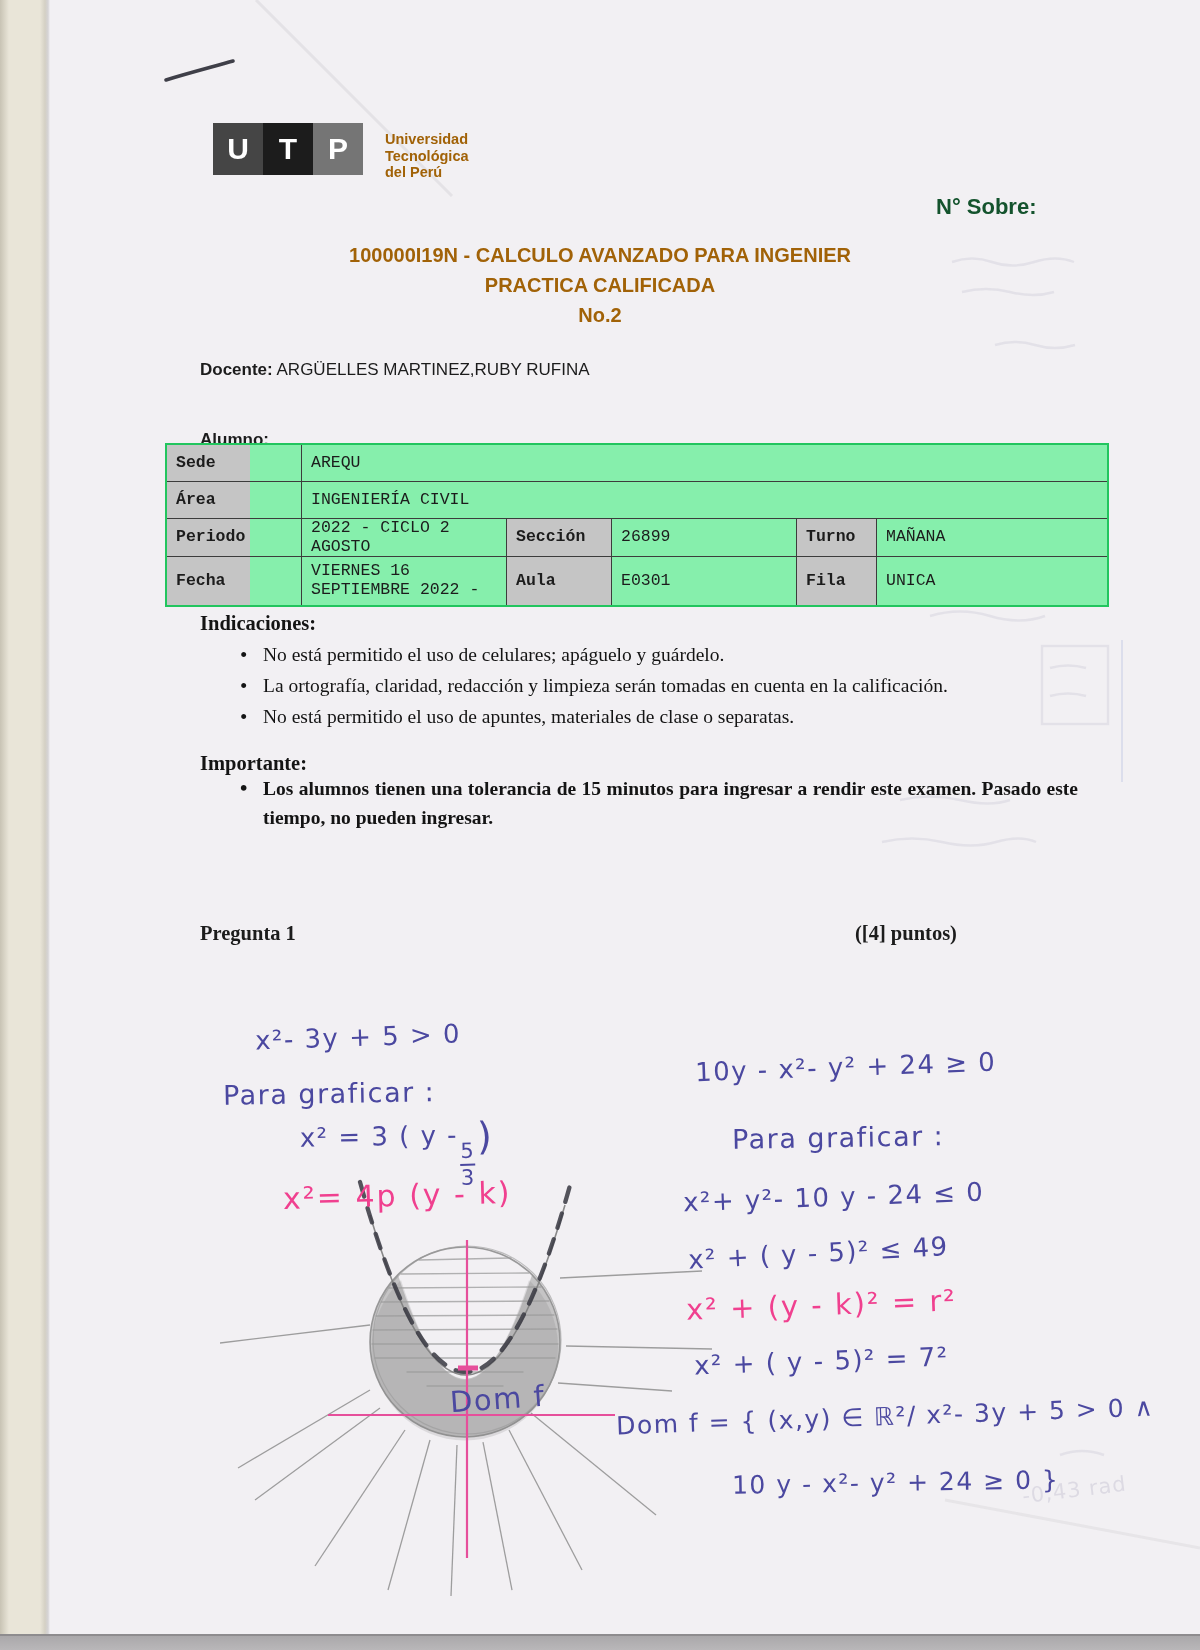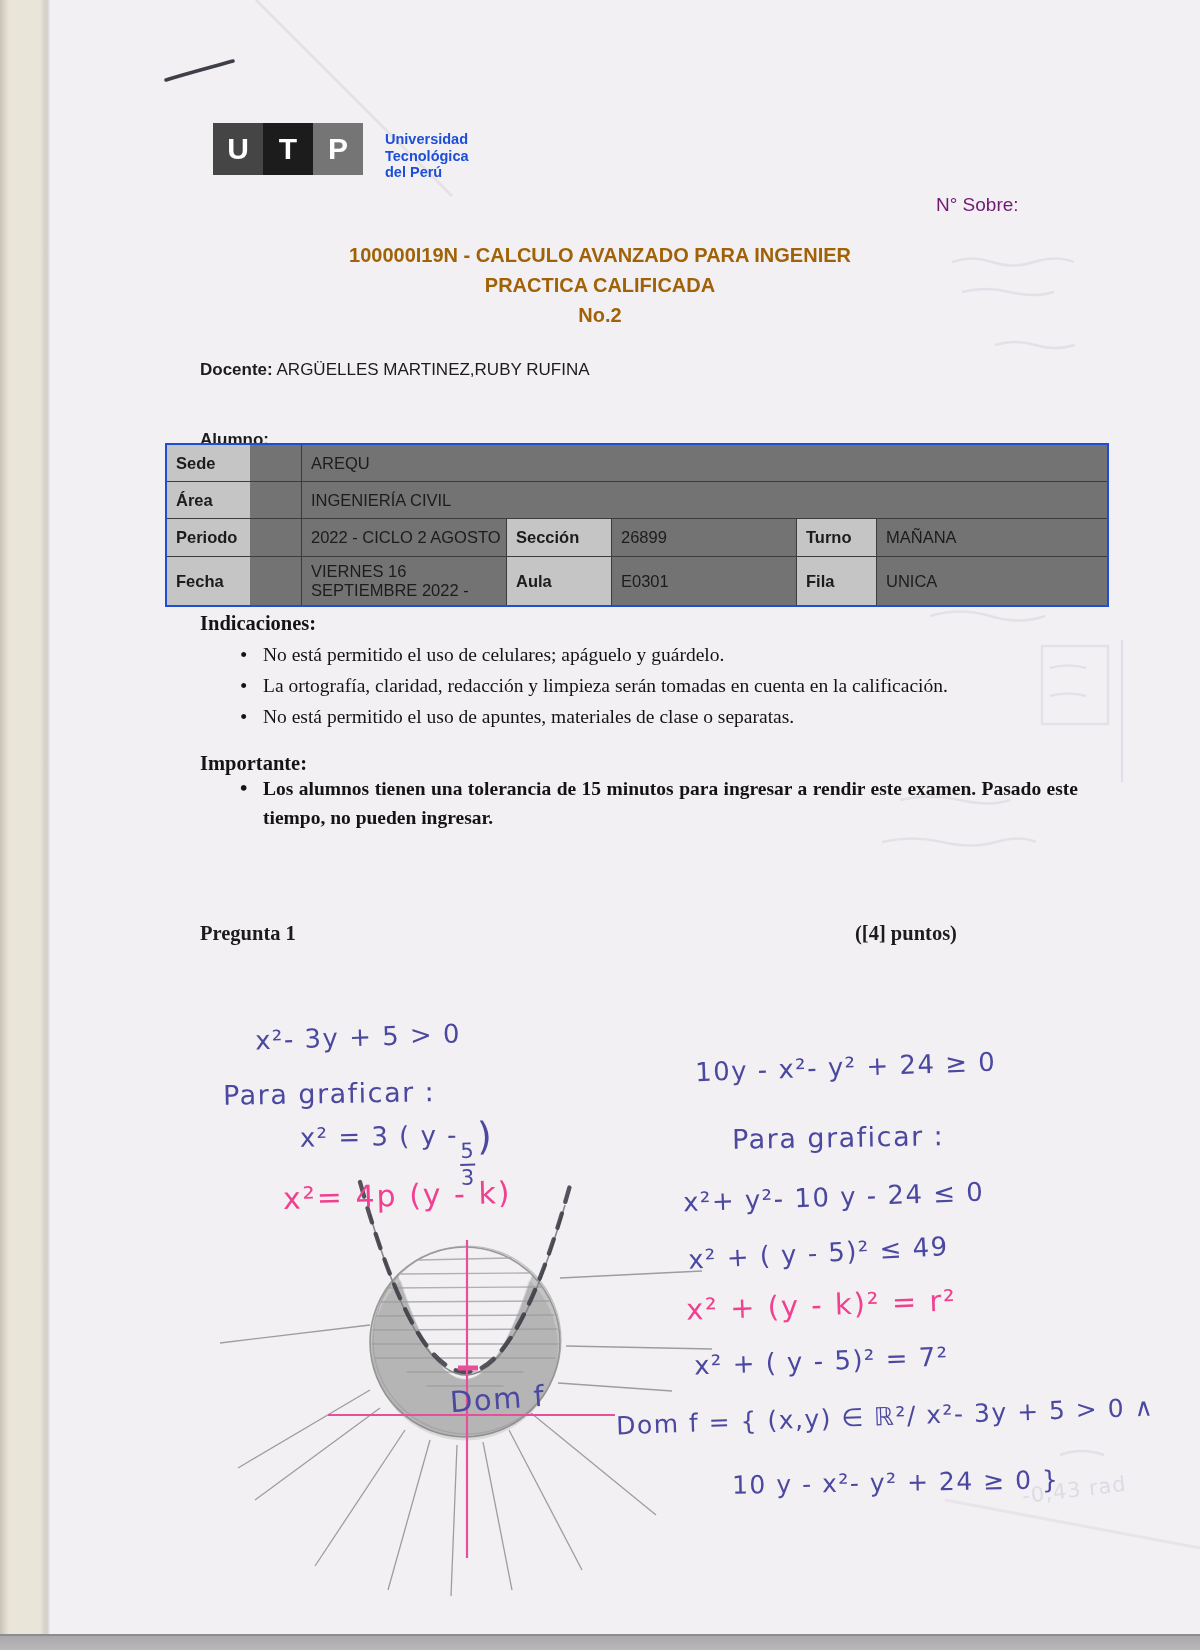--- a/index.html
+++ b/index.html
@@ -9,35 +9,35 @@
   .serif{font-family:"Liberation Serif",serif;}
   
   .scan-left{left:0;top:0;width:50px;height:1650px;
      background:linear-gradient(90deg,#c8c3b4 0px,#e9e5d8 9px,#e9e5d8 40px,#d4d0c4 45px,rgba(80,80,80,.18) 48px,rgba(0,0,0,0) 50px);}
   .scan-bottom{left:0;top:1634px;width:1200px;height:16px;
      background:linear-gradient(180deg,#8e8c8e 0 2px,#aaa8aa 2px,#b9b7b9 100%);}
   .fold-svg{left:0;top:0;pointer-events:none;}
   
   .logo-box{width:50px;height:52px;display:inline-block;text-align:center;line-height:52px;
             color:#fff;font-weight:bold;font-size:30px;}
-  .logo-name{font-weight:bold;font-size:14.5px;line-height:16.5px;color:#1d4ed8;}
-  
-  .sobre{font-weight:normal;font-size:19px;color:#701a75;}
+  .logo-name{font-weight:bold;font-size:14.5px;line-height:16.5px;color:#a16207;}
+  
+  .sobre{font-weight:bold;font-size:22px;color:#14532d;}
   .title{left:100px;top:240px;width:1000px;text-align:center;font-weight:bold;font-size:20px;color:#a16207;line-height:30px;}
   .doc-line{font-size:17px;}
   .doc-line b{font-weight:bold;}
   .alumno-row{left:200px;top:430px;width:905px;display:flex;}
   .alumno-lbl{font-weight:bold;font-size:17px;white-space:nowrap;}
   .alumno-dots{flex:1;border-bottom:2.5px dotted #3a3a3a;height:18px;margin-left:4px;}
   
   .itable{left:165px;top:443px;width:940px;display:grid;
           grid-template-columns:135px 205px 105px 185px 80px 230px;
           grid-template-rows:37px 37px 38px 48px;
-          border:2px solid #1d4ed8;box-sizing:content-box;background:#737373;
-          font-size:16.5px;}
+          border:2px solid #22c55e;box-sizing:content-box;background:#86efac;
+          font-size:16.5px;font-family:Liberation Mono, monospace;}
   .itable>div{border-right:1.5px solid #3c3c3c;border-bottom:1.5px solid #3c3c3c;
           display:flex;align-items:center;padding-left:9px;box-sizing:border-box;line-height:1.15;}
   .itable .lbl{font-weight:bold;}
   .lbl-part{background:linear-gradient(90deg,#c5c5c5 0 62%,rgba(0,0,0,0) 62%);}
   .lbl-full{background:#c5c5c5;}
   .span5{grid-column:2 / 7;}
   .noright{border-right:none!important;}
   .nobottom{border-bottom:none!important;}
   
   .h-serif{font-family:"Liberation Serif",serif;font-weight:bold;font-size:20.5px;color:#141414;}

